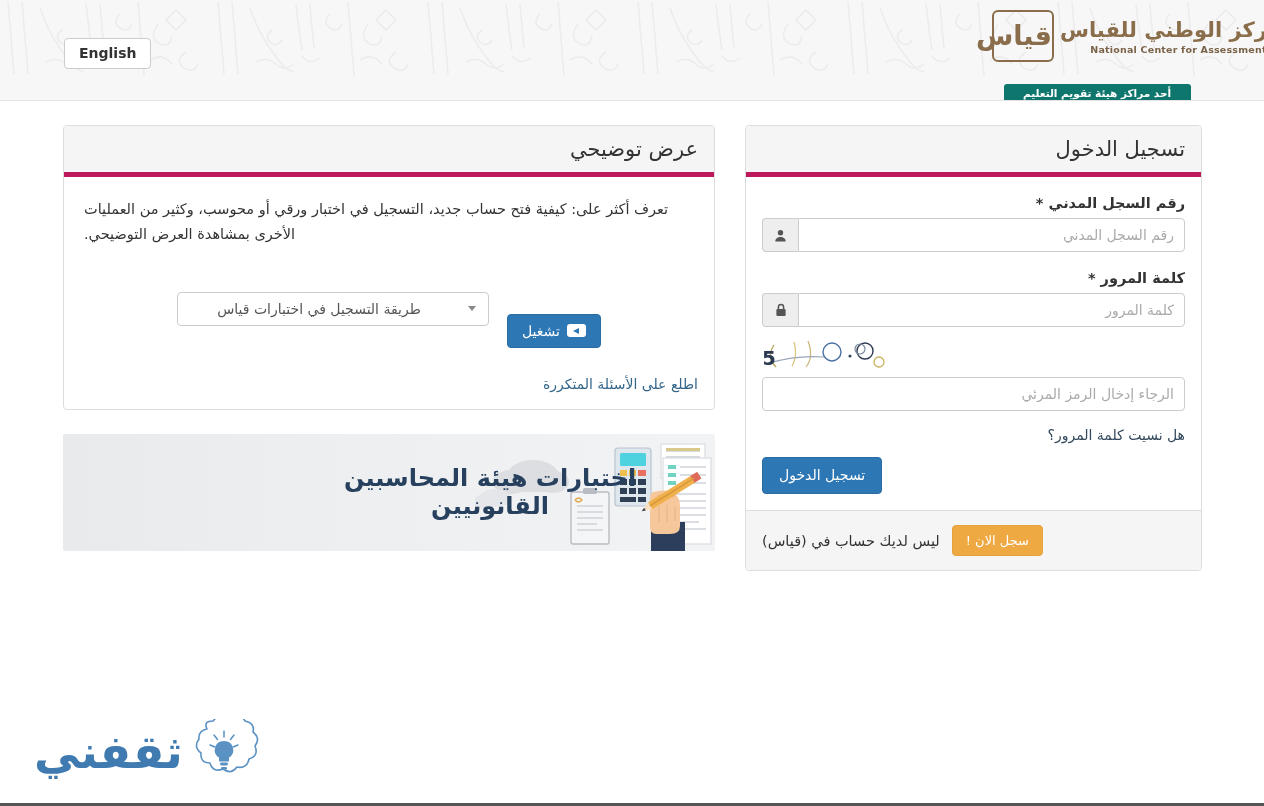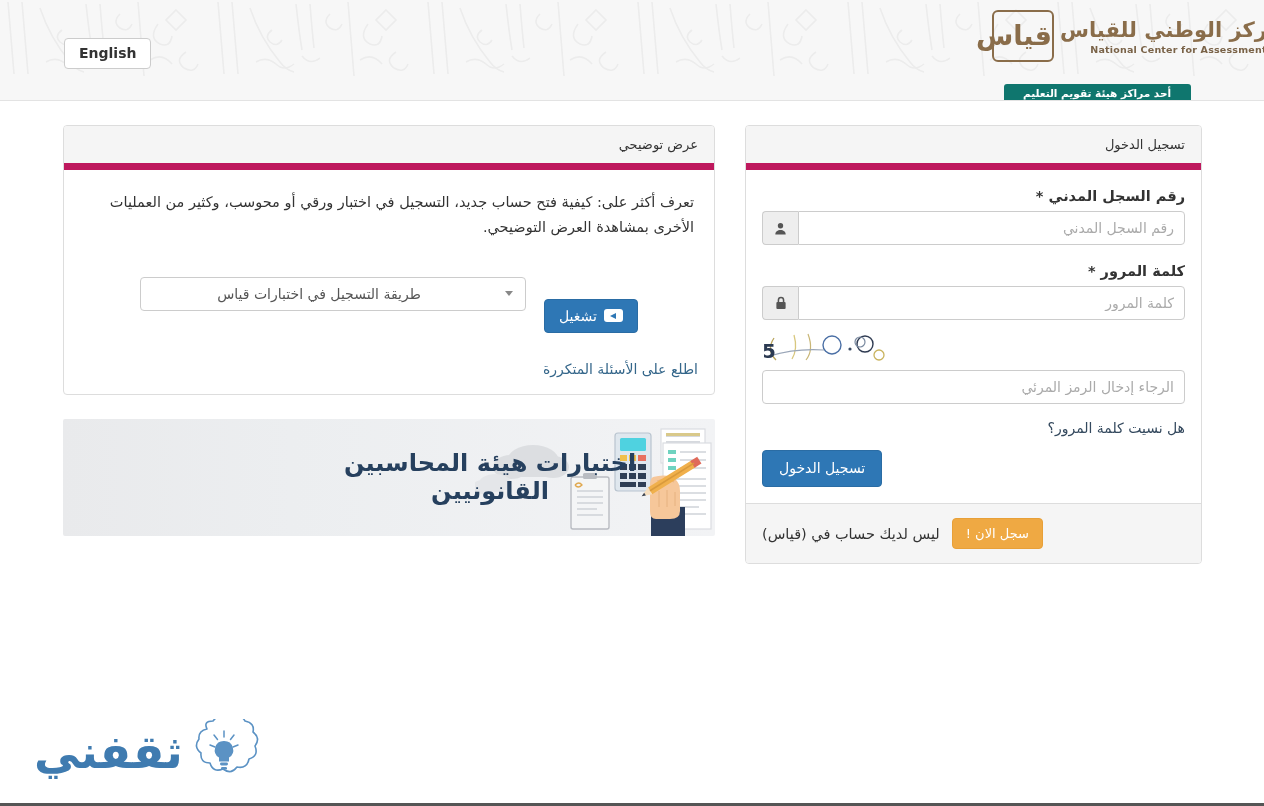--- a/index.html
+++ b/index.html
@@ -118,24 +118,24 @@
   .col-right { width: 457px; }
   .col-left  { width: 652px; }
 
   .panel {
     background: #ffffff;
     border: 1px solid #ddd;
     border-radius: 4px;
   }
   .panel-heading {
     background: #f5f5f5;
-    border-bottom: 7px solid #be185d;
+    border-bottom: 5px solid #be185d;
     border-radius: 3px 3px 0 0;
     padding: 11px 16px;
-    font-size: 13px;
+    font-size: 21px;
     color: #333;
   }
   .panel-body { padding: 16px; }
   .panel-footer {
     background: #f5f5f5;
     border-top: 1px solid #ddd;
     border-radius: 0 0 3px 3px;
     padding: 14px 16px;
   }
 
@@ -237,34 +237,34 @@
   .footer-text {
     font-size: 14.5px;
     color: #333;
   }
 
   
   .demo-text {
     font-size: 14.5px;
     color: #333;
     line-height: 1.75;
-    text-align: right;
-    margin: 4px 4px 14px;
+    text-align: left;
+    margin: 4px 4px 22px;
   }
   .demo-row {
     display: flex;
     flex-direction: row-reverse;
     align-items: center;
     justify-content: center;
     gap: 18px;
     margin-bottom: 26px;
   }
   .select-box {
     position: relative;
-    width: 386px;
+    width: 312px;
     height: 34px;
     border: 1px solid #ccc;
     border-radius: 4px;
     background: #fff;
     display: flex;
     flex-direction: row-reverse;
     align-items: center;
     padding: 0 12px;
     font-size: 14px;
     color: #555;

